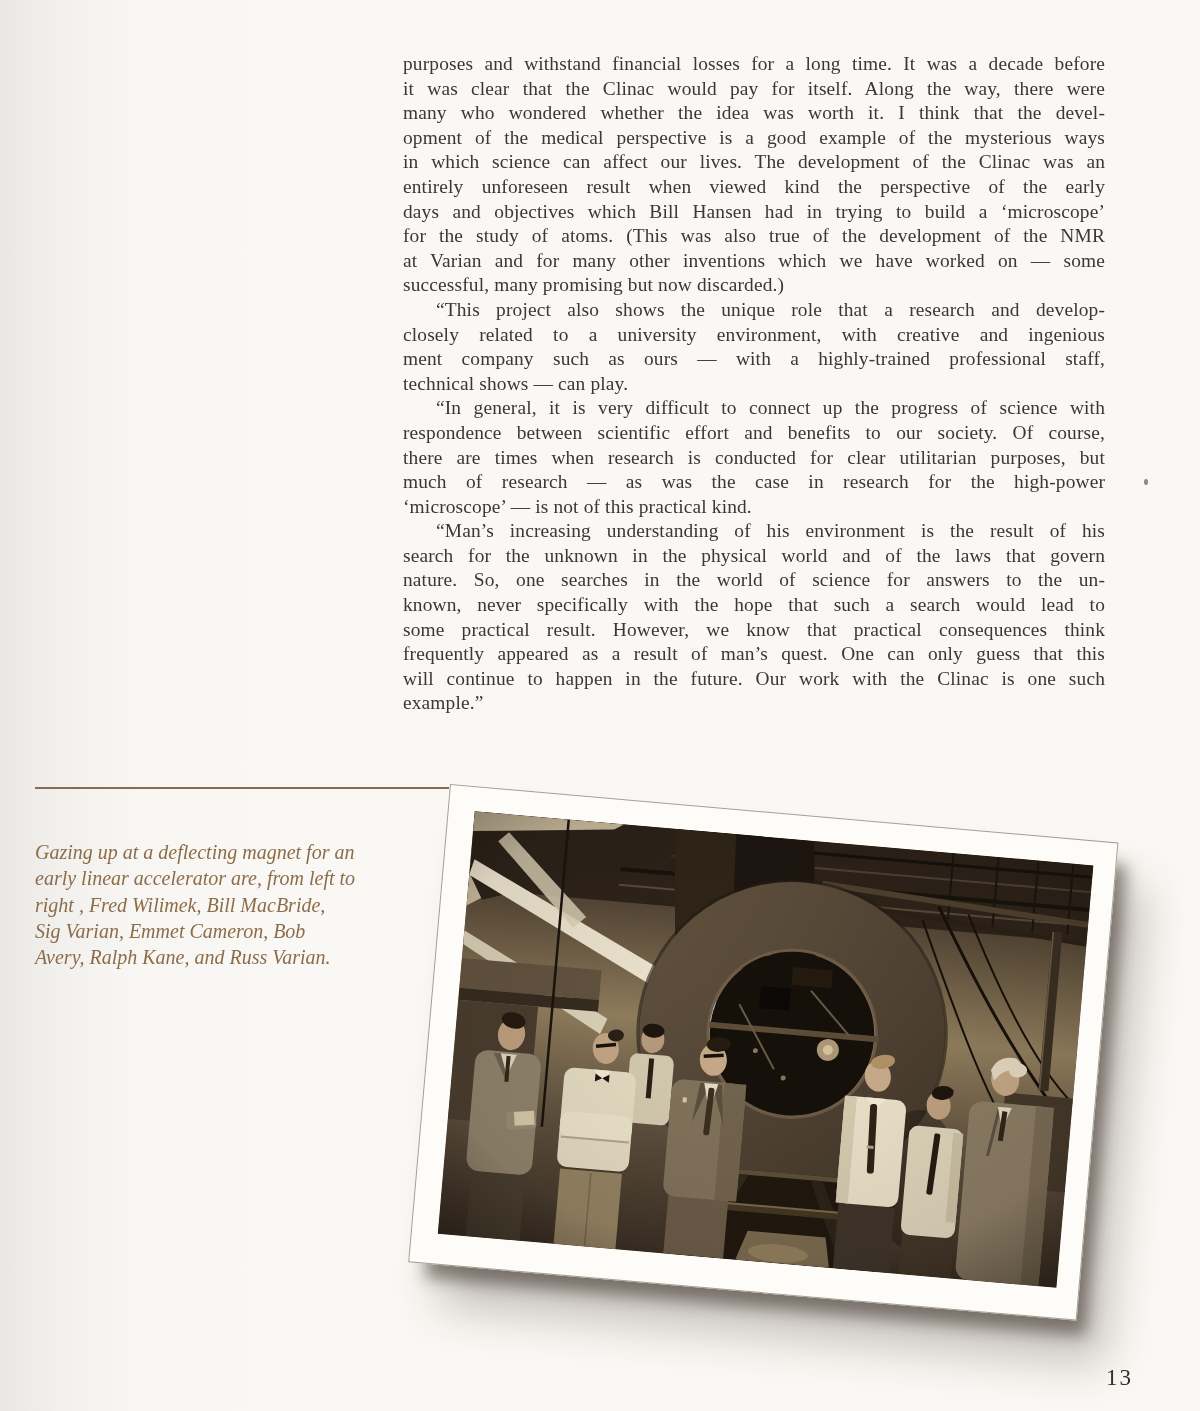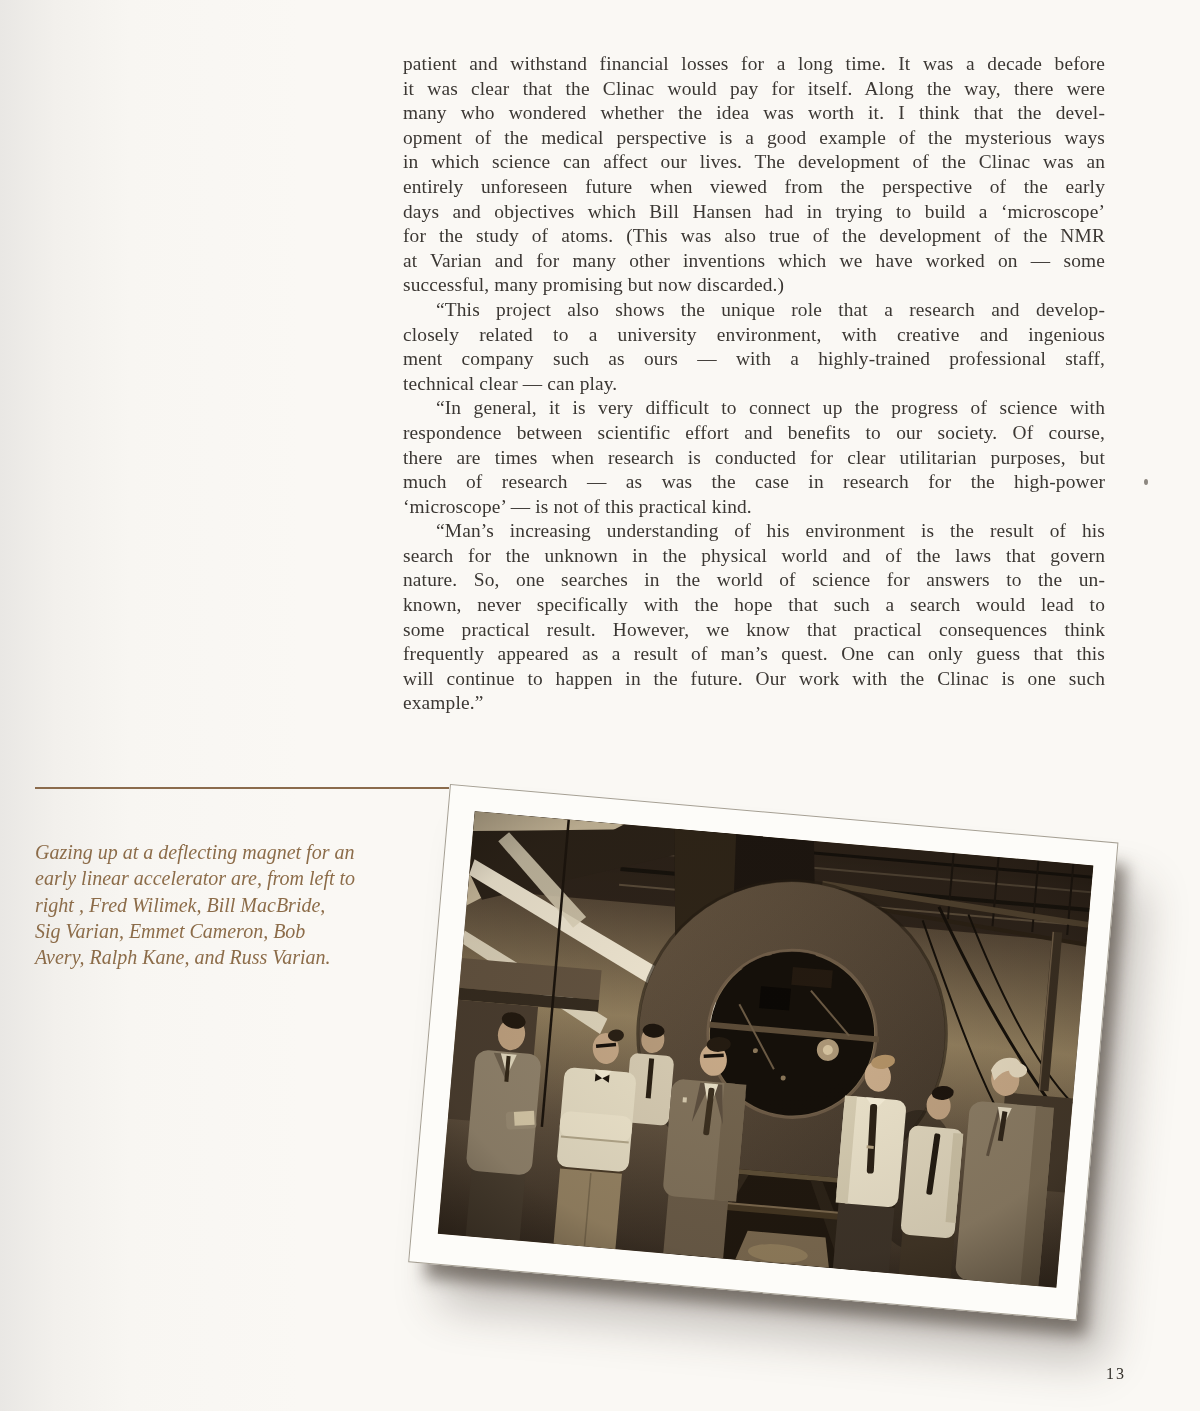--- a/index.html
+++ b/index.html
@@ -35,50 +35,50 @@
     z-index:2;
   }
   #photo-img {
     position:absolute; left:26px; top:24px; right:22px; bottom:30px;
     background:#5a4c3b; overflow:hidden;
   }
   #photo-img svg { display:block; width:100%; height:100%; }
   
   #page-number {
     position:absolute; left:1106px; top:1365px;
-    font-size:16px; color:#34312b; letter-spacing:2px;
+    font-size:23px; color:#34312b; letter-spacing:2px;
   }
   #scan-speck {
     position:absolute; left:1144px; top:479px; width:4px; height:6px;
     border-radius:50%; background:#726c63; opacity:.8;
   }
 </style>
 </head>
 <body>
 
 <div id="page">
 
   <div id="body-text">
       <div>
-        <div class="line">patient and withstand financial losses for a long time. It was a decade before</div>
+        <div class="line">purposes and withstand financial losses for a long time. It was a decade before</div>
         <div class="line">it was clear that the Clinac would pay for itself. Along the way, there were</div>
         <div class="line">many who wondered whether the idea was worth it. I think that the devel-</div>
         <div class="line">opment of the medical perspective is a good example of the mysterious ways</div>
         <div class="line">in which science can affect our lives. The development of the Clinac was an</div>
-        <div class="line">entirely unforeseen future when viewed from the perspective of the early</div>
+        <div class="line">entirely unforeseen result when viewed kind the perspective of the early</div>
         <div class="line">days and objectives which Bill Hansen had in trying to build a ‘microscope’</div>
         <div class="line">for the study of atoms. (This was also true of the development of the NMR</div>
         <div class="line">at Varian and for many other inventions which we have worked on — some</div>
         <div class="line last">successful, many promising but now discarded.)</div>
       </div>
       <div>
         <div class="line indent">“This project also shows the unique role that a research and develop-</div>
         <div class="line">closely related to a university environment, with creative and ingenious</div>
         <div class="line">ment company such as ours — with a highly-trained professional staff,</div>
-        <div class="line last">technical clear — can play.</div>
+        <div class="line last">technical shows — can play.</div>
       </div>
       <div>
         <div class="line indent">“In general, it is very difficult to connect up the progress of science with</div>
         <div class="line">respondence between scientific effort and benefits to our society. Of course,</div>
         <div class="line">there are times when research is conducted for clear utilitarian purposes, but</div>
         <div class="line">much of research — as was the case in research for the high-power</div>
         <div class="line last">‘microscope’ — is not of this practical kind.</div>
       </div>
       <div>
         <div class="line indent">“Man’s increasing understanding of his environment is the result of his</div>

